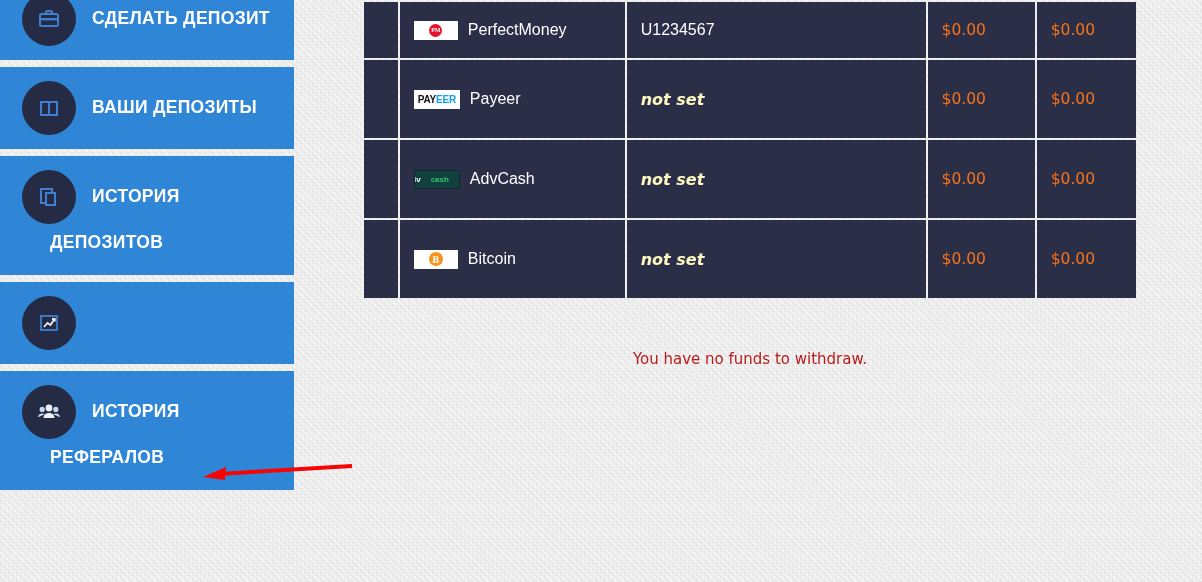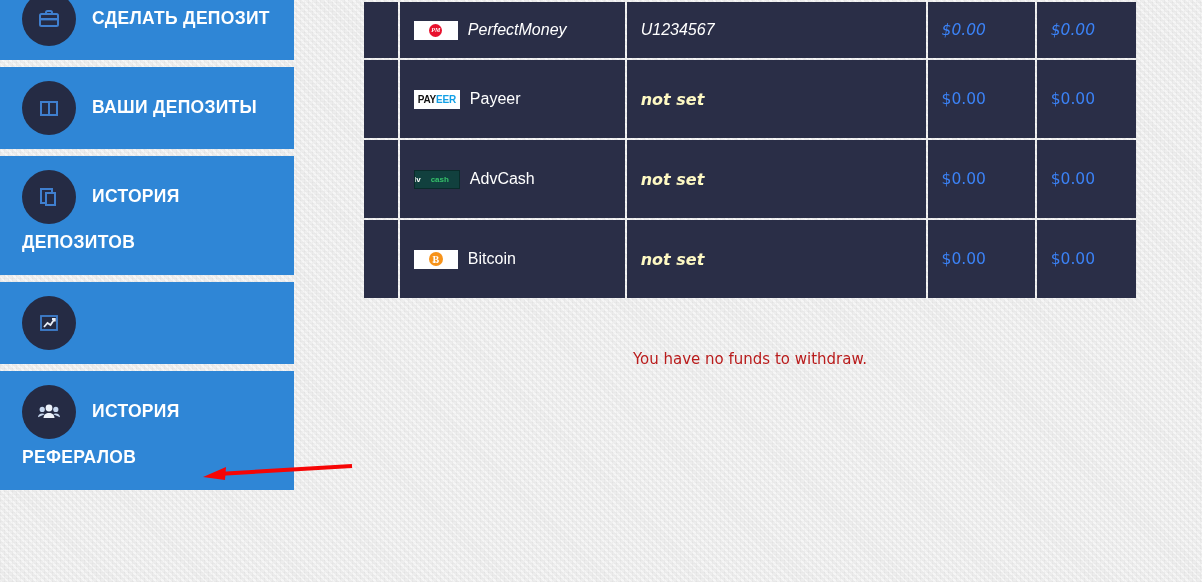--- a/index.html
+++ b/index.html
@@ -71,20 +71,21 @@
     line-height: 1.1;
   }
 
   .side-label2 {
     color: #ffffff;
     font-size: 17.5px;
     font-weight: bold;
     letter-spacing: 0.3px;
     padding: 0 0 22px 22px;
     margin-top: -6px;
+    margin-left: 28px;
   }
 
   
   #main {
     position: absolute;
     left: 362px;
     top: 0;
     width: 840px;
   }
 
@@ -102,21 +103,21 @@
     padding: 0 14px;
     vertical-align: middle;
   }
 
   td.col-select { width: 34px; padding: 0; }
   td.col-method { width: 226px; }
   td.col-account { width: 304px; }
   td.col-amount { width: 108px; }
   td.col-fee { width: 100px; }
 
-  tr.r-first td { height: 56px; font-style: italic; }
+  tr.r-first td { height: 56px; }
   tr.r-rest td { height: 78px; }
 
   .method-cell {
     display: flex;
     align-items: center;
     gap: 10px;
   }
 
   .method-name {
     color: #ffffff;
@@ -125,21 +126,21 @@
 
   .acct-val { color: #ffffff; font-size: 16px; }
   .acct-notset {
     color: #fef9c3;
     font-size: 16px;
     font-style: italic;
     font-weight: bold;
     font-family: "DejaVu Sans", sans-serif;
   }
   .money {
-    color: #3b82f6;
+    color: #f97316;
     font-size: 15.5px;
     font-weight: normal;
     font-family: "DejaVu Sans", sans-serif;
   }
 
   
   .logo {
     display: inline-flex;
     align-items: center;
     justify-content: center;

